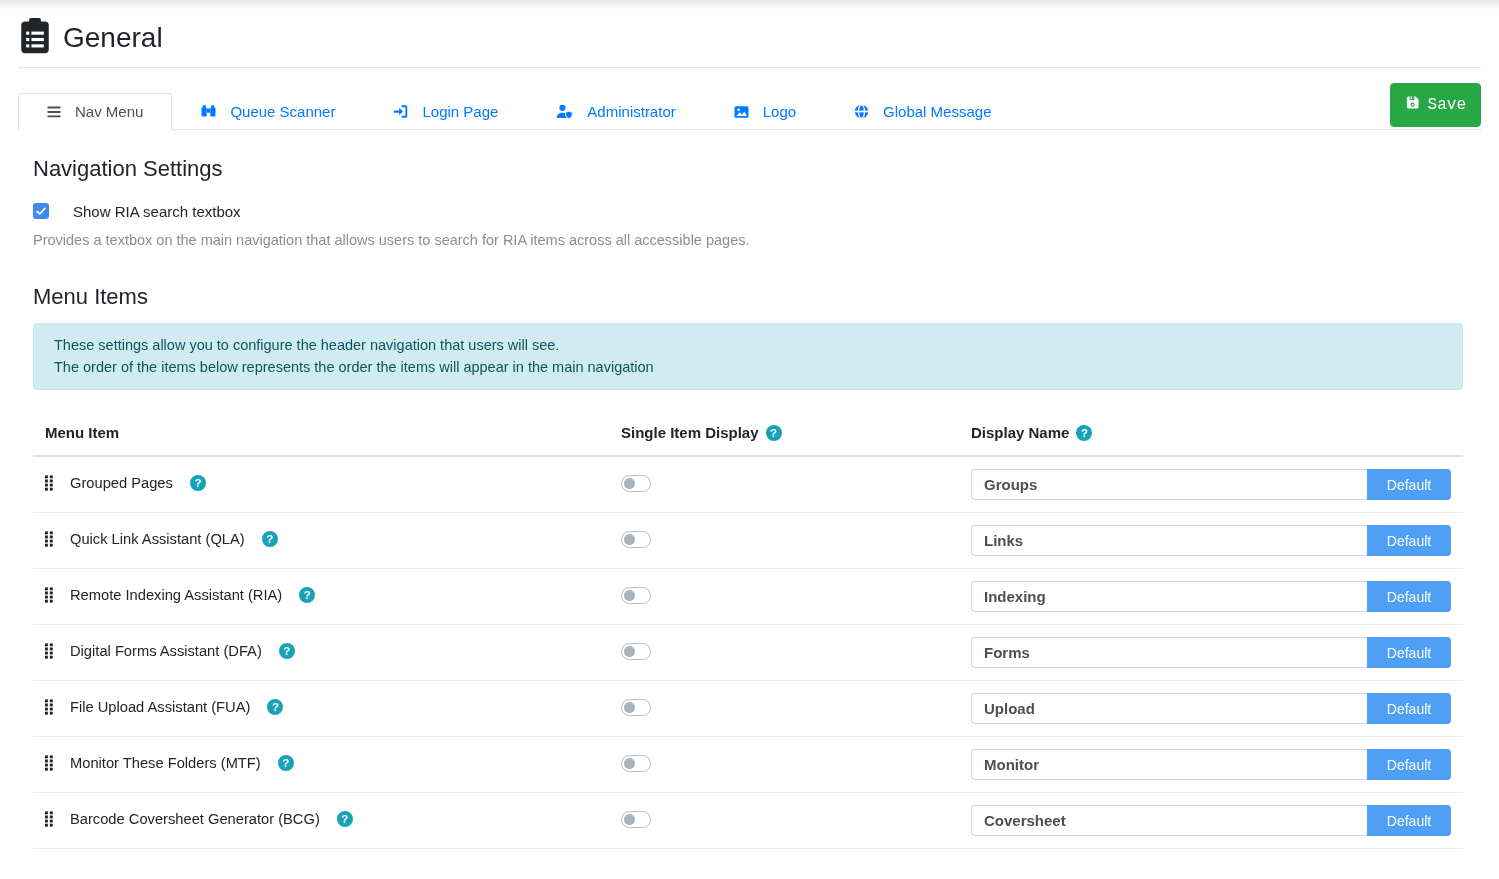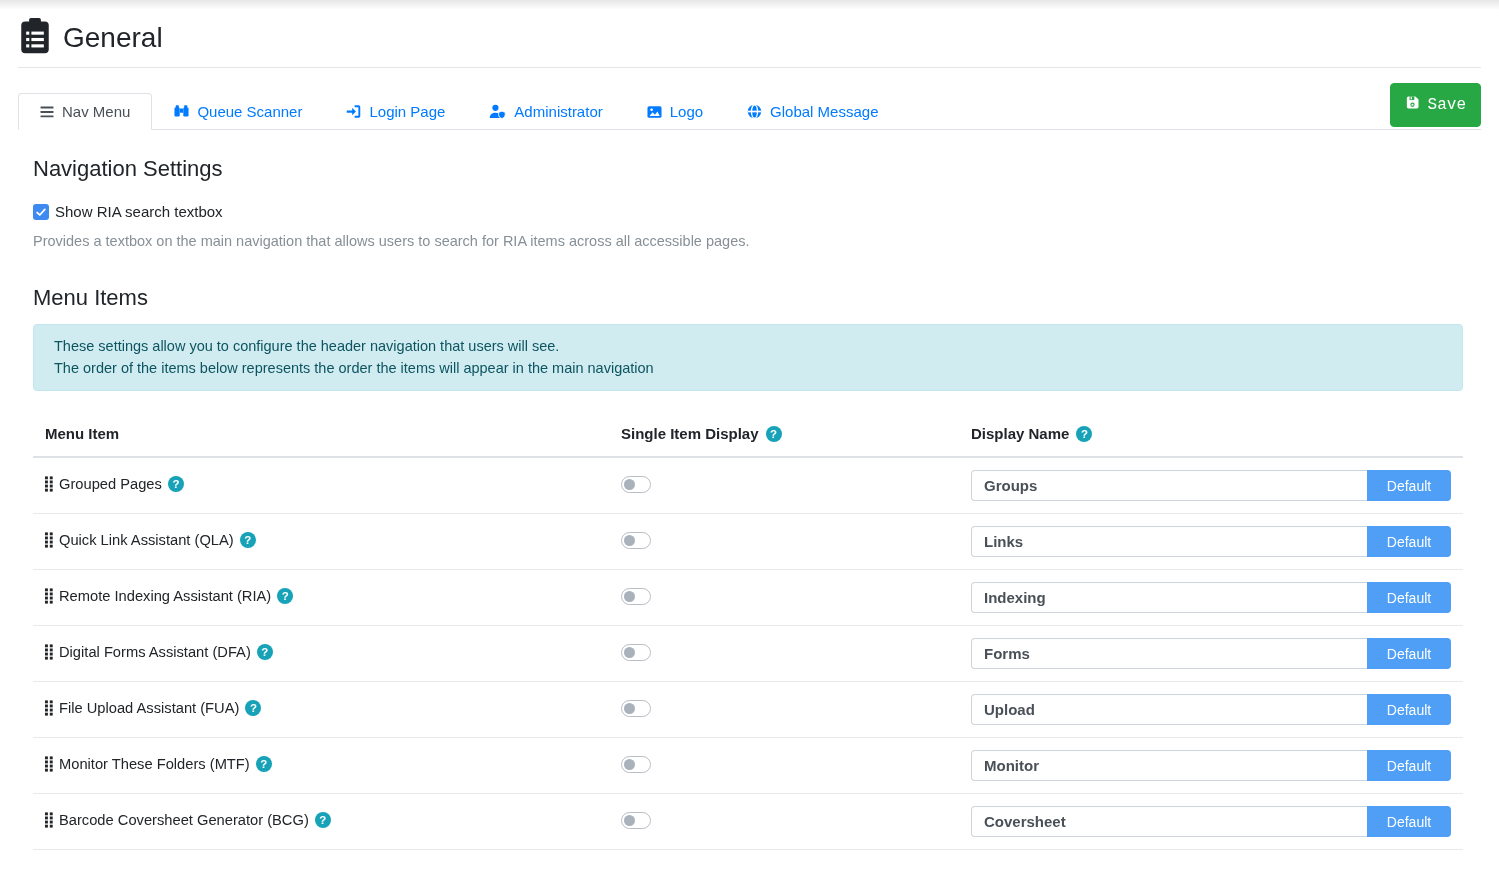--- a/index.html
+++ b/index.html
@@ -16,22 +16,22 @@
   
   .page-header { display: flex; align-items: flex-end; gap: 13px; padding: 9px 20px 13px 20px; }
   .title-icon svg { display: block; }
   .page-title { font-size: 28px; font-weight: 400; color: var(--heading-text); }
   .header-divider { border: 0; border-top: 1px solid #e4e6e8; margin: 0 18px; }
 
   
   .tabbar { display: flex; align-items: flex-end; margin: 15px 18px 0 18px; border-bottom: 1px solid var(--border-gray); }
   .tabs { display: flex; align-items: flex-end; }
   .tab {
-    display: inline-flex; align-items: center; gap: 8px;
-    padding: 9px 21px; font-size: 15px; color: var(--accent-blue);
+    display: inline-flex; align-items: center; gap: 14px;
+    padding: 9px 28px; font-size: 15px; color: var(--accent-blue);
     text-decoration: none; cursor: pointer; white-space: nowrap;
     margin-bottom: -1px; border: 1px solid transparent; border-radius: 4px 4px 0 0;
   }
   .tab.active {
     color: var(--active-tab-text); background: #fff;
     border-color: var(--border-gray) var(--border-gray) #fff var(--border-gray);
     cursor: default;
   }
   .tab .tab-icon { display: inline-flex; }
   .tab .tab-icon svg { display: block; }
@@ -43,21 +43,21 @@
     font-family: Liberation Mono, monospace;
   }
 
   
   .content { padding: 0 36px 12px 33px; }
   .section-heading { font-size: 22px; font-weight: 500; color: var(--heading-text); }
   #nav-settings-heading { margin-top: 26px; }
   #menu-items-heading { margin-top: 36px; }
 
   .option { margin-top: 21px; }
-  .option-row { display: inline-flex; align-items: flex-end; gap: 6px; cursor: pointer; }
+  .option-row { display: inline-flex; align-items: flex-start; gap: 24px; cursor: pointer; }
   .checkbox {
     width: 16px; height: 16px; border-radius: 3px; background: var(--checkbox-blue);
     display: inline-flex; align-items: center; justify-content: center; flex: none;
   }
   .option-label { font-size: 15px; color: var(--heading-text); }
   .option-desc { margin-top: 11px; font-size: 14.5px; color: var(--muted-text); }
 
   .info-box {
     margin-top: 13px; background: var(--info-bg); border: 1px solid var(--info-border);
     border-radius: 4px; padding: 11px 20px; color: var(--info-text);
@@ -67,21 +67,21 @@
   
   .menu-table { width: 100%; border-collapse: collapse; margin-top: 21px; }
   .menu-table th {
     text-align: left; font-size: 15px; font-weight: 700; color: var(--heading-text);
     padding: 13px 12px 14px 12px; border-bottom: 2px solid var(--border-gray);
   }
   .menu-table th .th-flex { display: inline-flex; align-items: center; gap: 7px; }
   .menu-table td { padding: 12px; border-bottom: 1px solid #e7eaec; vertical-align: middle; }
   .col-item  { width: 576px; }
   .col-toggle{ width: 350px; }
-  .row-flex { display: inline-flex; align-items: center; gap: 6px; }
+  .row-flex { display: inline-flex; align-items: center; gap: 17px; }
   .row-label { font-size: 14.7px; color: var(--heading-text); }
   .grip { display: inline-flex; cursor: grab; }
   .grip svg { display: block; }
 
   .qicon {
     width: 16px; height: 16px; border-radius: 50%; background: var(--help-icon-teal);
     color: #fff; display: inline-flex; align-items: center; justify-content: center;
     font-size: 11.5px; font-weight: 700; flex: none; cursor: pointer;
   }
   .qicon::before { content: "?"; }

